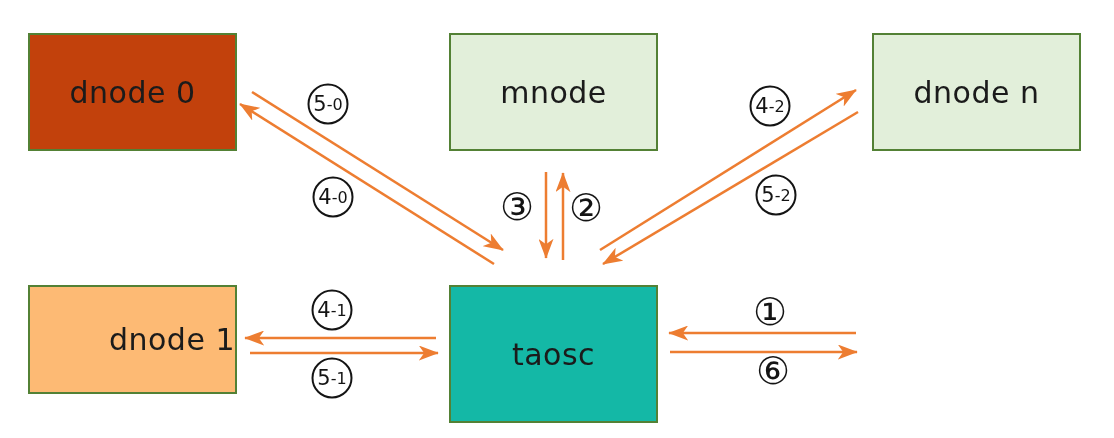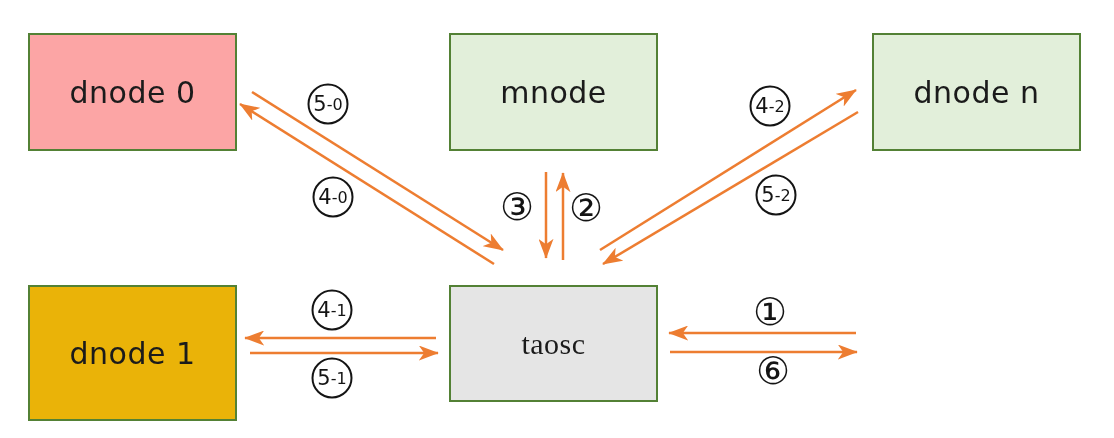--- a/index.html
+++ b/index.html
@@ -74,33 +74,33 @@
       <line x1="494" y1="264" x2="240" y2="104" stroke="#ed7d31" stroke-width="2.5" marker-end="url(#ah)"></line>
       <line x1="546" y1="172" x2="546" y2="258" stroke="#ed7d31" stroke-width="2.5" marker-end="url(#ah)"></line>
       <line x1="563" y1="260" x2="563" y2="173" stroke="#ed7d31" stroke-width="2.5" marker-end="url(#ah)"></line>
       <line x1="600" y1="250" x2="856" y2="90" stroke="#ed7d31" stroke-width="2.5" marker-end="url(#ah)"></line>
       <line x1="858" y1="112" x2="603" y2="264" stroke="#ed7d31" stroke-width="2.5" marker-end="url(#ah)"></line>
       <line x1="436" y1="338" x2="245" y2="338" stroke="#ed7d31" stroke-width="2.5" marker-end="url(#ah)"></line>
       <line x1="250" y1="353" x2="438" y2="353" stroke="#ed7d31" stroke-width="2.5" marker-end="url(#ah)"></line>
       <line x1="856" y1="333" x2="669" y2="333" stroke="#ed7d31" stroke-width="2.5" marker-end="url(#ah)"></line>
       <line x1="670" y1="352" x2="857" y2="352" stroke="#ed7d31" stroke-width="2.5" marker-end="url(#ah)"></line>
     </svg>
-<div class="node" style="left: 28px; top: 33px; width: 209px; height: 118px; background: #fca5a5; border: 2.5px solid rgb(83, 129, 53);">
+<div class="node" style="left: 28px; top: 33px; width: 209px; height: 118px; background: #c2410c; border: 2.5px solid rgb(83, 129, 53);">
       <span class="node-label">dnode 0</span>
     </div>
     <div class="node" style="left: 449px; top: 33px; width: 209px; height: 118px; background: rgb(226, 239, 218); border: 2.5px solid rgb(83, 129, 53);">
       <span class="node-label">mnode</span>
     </div>
     <div class="node" style="left: 872px; top: 33px; width: 209px; height: 118px; background: rgb(226, 239, 218); border: 2.5px solid rgb(83, 129, 53);">
       <span class="node-label">dnode n</span>
     </div>
-    <div class="node" style="left: 28px; top: 285px; width: 209px; height: 136px; background: #eab308; border: 2.5px solid rgb(83, 129, 53);">
+    <div class="node" style="left: 28px; top: 285px; width: 209px; height: 109px; background: #fdba74; border: 2.5px solid rgb(83, 129, 53); justify-content: flex-end;">
       <span class="node-label">dnode 1</span>
     </div>
-    <div class="node" style="left: 449px; top: 285px; width: 209px; height: 117px; background: #e5e5e5; border: 2.5px solid rgb(83, 129, 53); font-family: Liberation Serif, serif;">
+    <div class="node" style="left: 449px; top: 285px; width: 209px; height: 138px; background: #14b8a6; border: 2.5px solid rgb(83, 129, 53);">
       <span class="node-label">taosc</span>
     </div>
     <div class="circle-label" style="left: 328px; top: 104px; width: 41px; height: 41px; border: 2.5px solid rgb(20, 20, 20);">
       <span class="main">5</span>
       <span class="suffix">-0</span>
     </div>
     <div class="circle-label" style="left: 333px; top: 197px; width: 41px; height: 41px; border: 2.5px solid rgb(20, 20, 20);">
       <span class="main">4</span>
       <span class="suffix">-0</span>
     </div>

